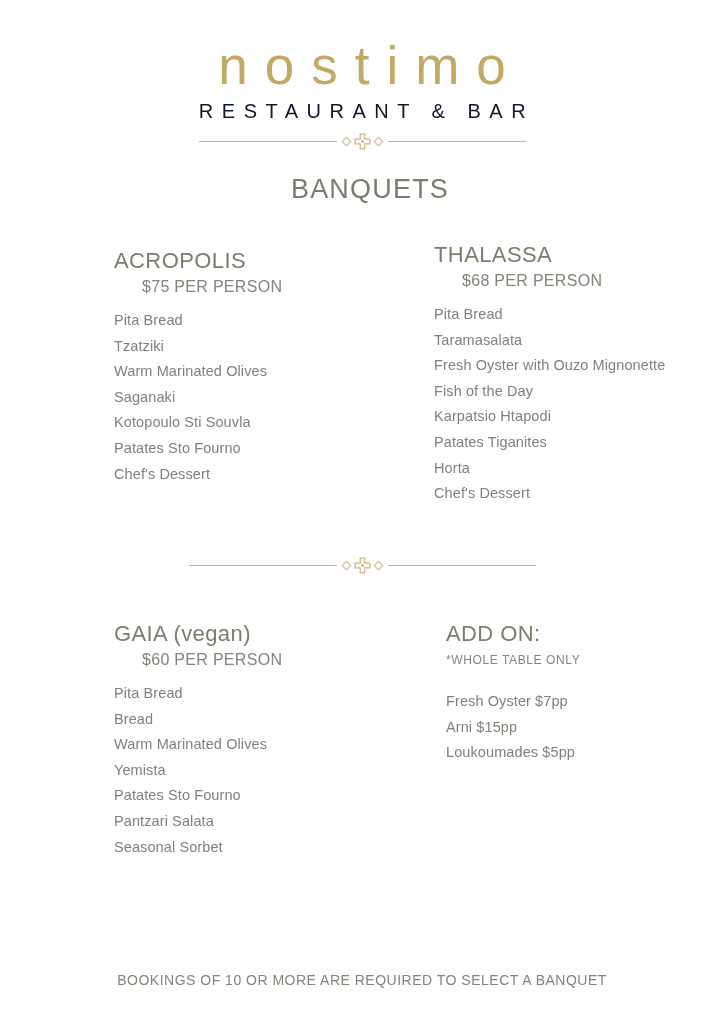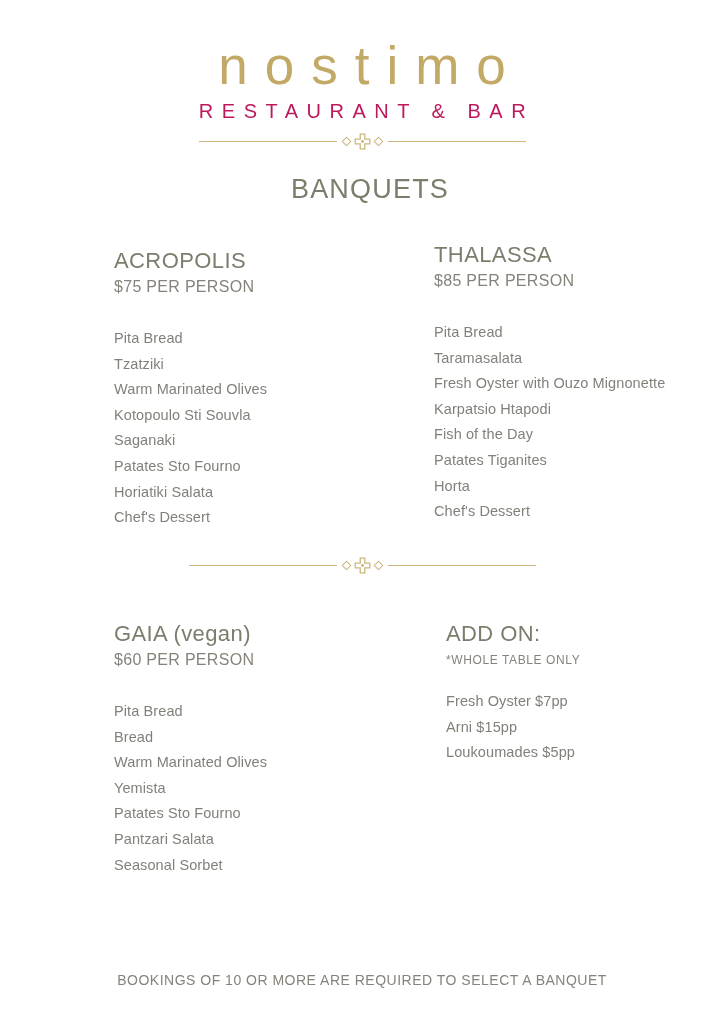--- a/index.html
+++ b/index.html
@@ -39,21 +39,21 @@
     color: #c2a966;
     line-height: 1.05;
     text-indent: 17px;
   }
   .logo-sub {
     margin-top: 6px;
     font-family: "Liberation Sans", sans-serif;
     font-size: 20px;
     font-weight: 300;
     letter-spacing: 8.5px;
-    color: #be185d;
+    color: #0f172a;
     text-indent: 9px;
   }
 
   
   .ornament {
     position: relative;
     display: flex;
     align-items: center;
     justify-content: center;
     height: 20px;
@@ -126,35 +126,36 @@
     color: #7b7d6d;
     line-height: 1.18;
     white-space: nowrap;
   }
   .sec-price {
     margin-top: 4px;
     font-size: 16px;
     font-weight: 400;
     letter-spacing: 0.3px;
     color: #85837a;
+    margin-left: 28px;
   }
   .sec-note {
     margin-top: 6px;
     font-size: 12px;
     font-weight: 400;
     letter-spacing: 0.6px;
     color: #85837a;
   }
 
   .item-list {
     margin: 0;
     padding: 0;
     list-style: none;
   }
-  .list-after-price { margin-top: 30px; }
+  .list-after-price { margin-top: 12px; }
   .list-after-note  { margin-top: 22px; }
 
   .item {
     font-size: 14.5px;
     font-weight: 400;
     color: #83807a;
     line-height: 25.6px;
     letter-spacing: 0.1px;
     white-space: nowrap;
   }
@@ -199,37 +200,36 @@
 
   <div class="page-title">BANQUETS</div>
 
   <div class="section-block block-acropolis">
     <div class="sec-title">ACROPOLIS</div>
     <div class="sec-price">$75 PER PERSON</div>
     <ul class="item-list list-after-price">
       <li class="item">Pita Bread</li>
       <li class="item">Tzatziki</li>
       <li class="item">Warm Marinated Olives</li>
+      <li class="item">Saganaki</li>
       <li class="item">Kotopoulo Sti Souvla</li>
-      <li class="item">Saganaki</li>
       <li class="item">Patates Sto Fourno</li>
-      <li class="item">Horiatiki Salata</li>
       <li class="item">Chef's Dessert</li>
     </ul>
   </div>
 
   <div class="section-block block-thalassa">
     <div class="sec-title">THALASSA</div>
-    <div class="sec-price">$85 PER PERSON</div>
+    <div class="sec-price">$68 PER PERSON</div>
     <ul class="item-list list-after-price">
       <li class="item">Pita Bread</li>
       <li class="item">Taramasalata</li>
       <li class="item">Fresh Oyster with Ouzo Mignonette</li>
+      <li class="item">Fish of the Day</li>
       <li class="item">Karpatsio Htapodi</li>
-      <li class="item">Fish of the Day</li>
       <li class="item">Patates Tiganites</li>
       <li class="item">Horta</li>
       <li class="item">Chef's Dessert</li>
     </ul>
   </div>
 
   <div class="ornament divider-mid">
     <span class="rule"></span>
     <span class="gap"></span>
     <span class="dot"></span>

